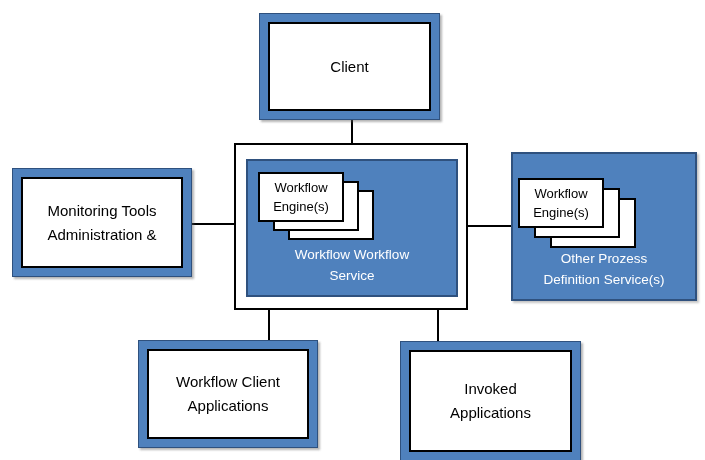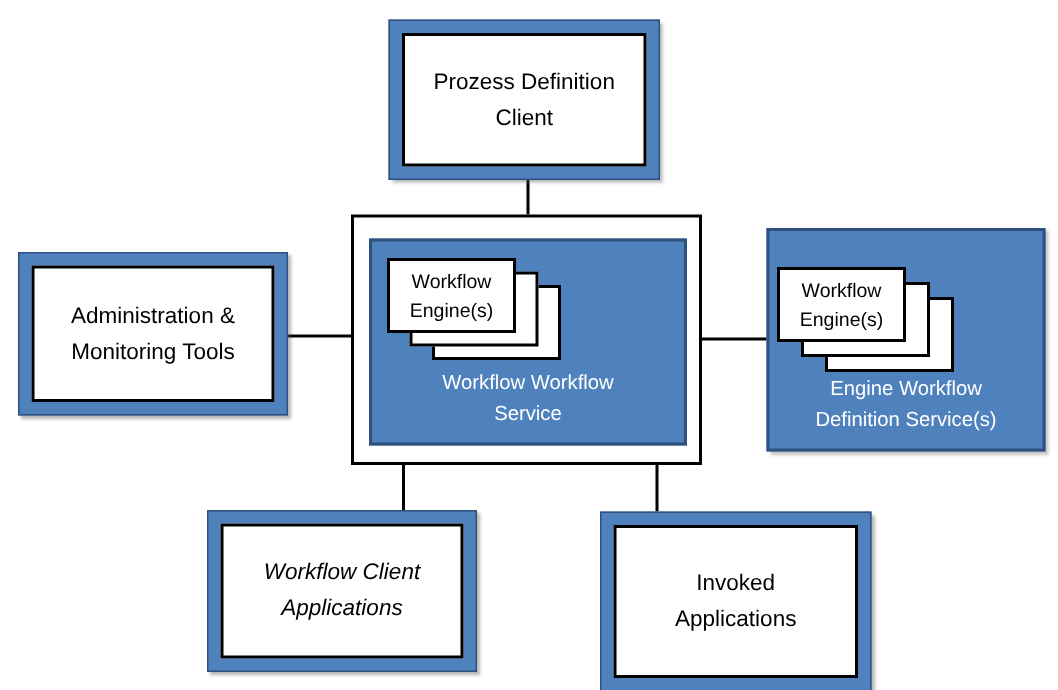--- a/index.html
+++ b/index.html
@@ -39,33 +39,32 @@
 <div class="canvas">
 
   <div class="connector" style="left:351px; top:120px; width:2px; height:23px;"></div>
   <div class="connector" style="left:192px; top:223px; width:42px; height:2px;"></div>
   <div class="connector" style="left:468px; top:225px; width:43px; height:2px;"></div>
   <div class="connector" style="left:268px; top:310px; width:2px; height:30px;"></div>
   <div class="connector" style="left:437px; top:310px; width:2px; height:31px;"></div>
 
   <div class="frame-box" style="left:259px; top:13px; width:181px; height:107px;">
     <div class="frame-inner">
-      <span>Prozess Definition</span>
       <span>Client</span>
     </div>
   </div>
 
   <div class="frame-box" style="left:12px; top:168px; width:180px; height:109px;">
     <div class="frame-inner">
+      <span>Monitoring Tools</span>
       <span>Administration &amp;</span>
-      <span>Monitoring Tools</span>
     </div>
   </div>
 
-  <div class="frame-box" style="left:138px; top:340px; width:180px; height:108px;font-style:italic;">
+  <div class="frame-box" style="left:138px; top:340px; width:180px; height:108px;">
     <div class="frame-inner">
       <span>Workflow Client</span>
       <span>Applications</span>
     </div>
   </div>
 
   <div class="frame-box" style="left:400px; top:341px; width:181px; height:120px;">
     <div class="frame-inner">
       <span>Invoked</span>
       <span>Applications</span>
@@ -92,18 +91,18 @@
   <div class="blue-panel" style="left:511px; top:152px; width:186px; height:149px;">
     <div>
       <div class="card" style="left:37px; top:44px;"></div>
       <div class="card" style="left:21px; top:34px;"></div>
       <div class="card card-front" style="left:5px; top:24px;">
         <span>Workflow</span>
         <span>Engine(s)</span>
       </div>
     </div>
     <div class="panel-label">
-      <span>Engine Workflow</span><br>
+      <span>Other Prozess</span><br>
       <span>Definition Service(s)</span>
     </div>
   </div>
 
 </div>
 
 </body></html>

